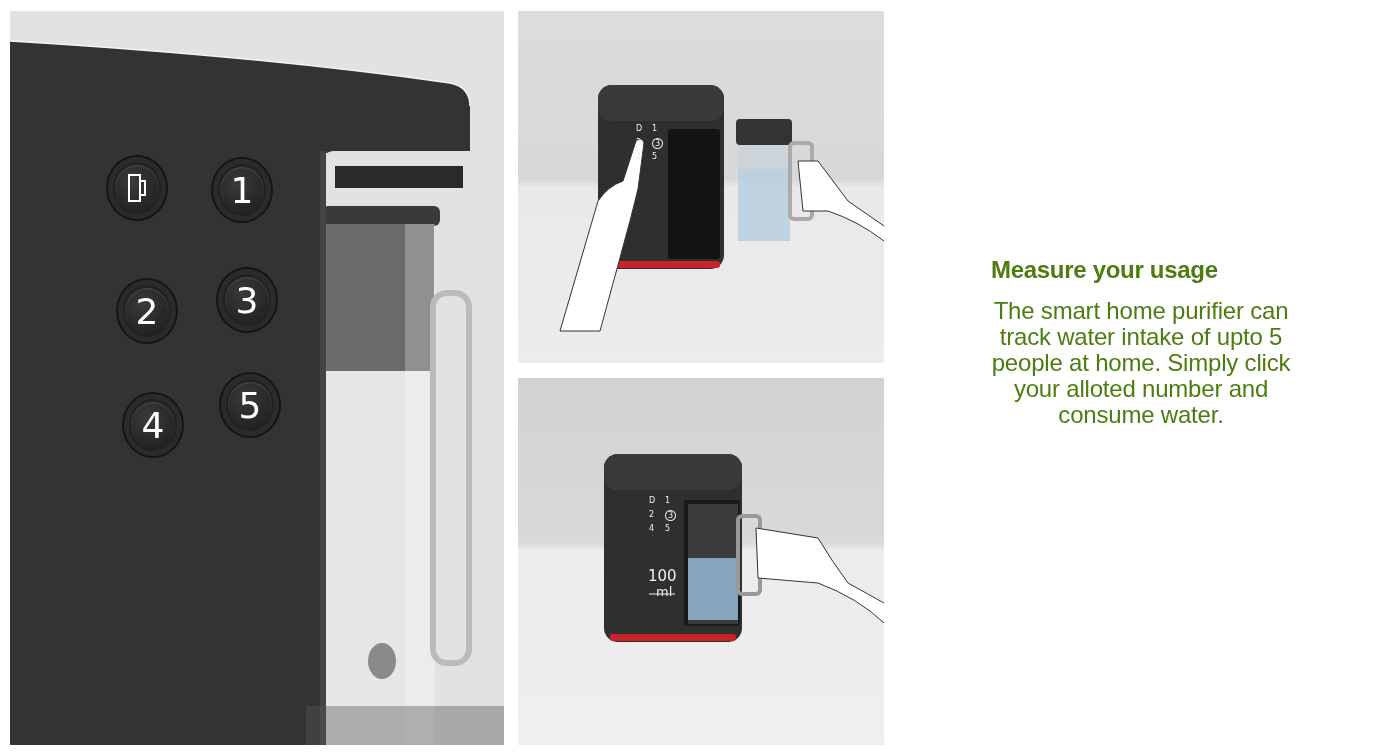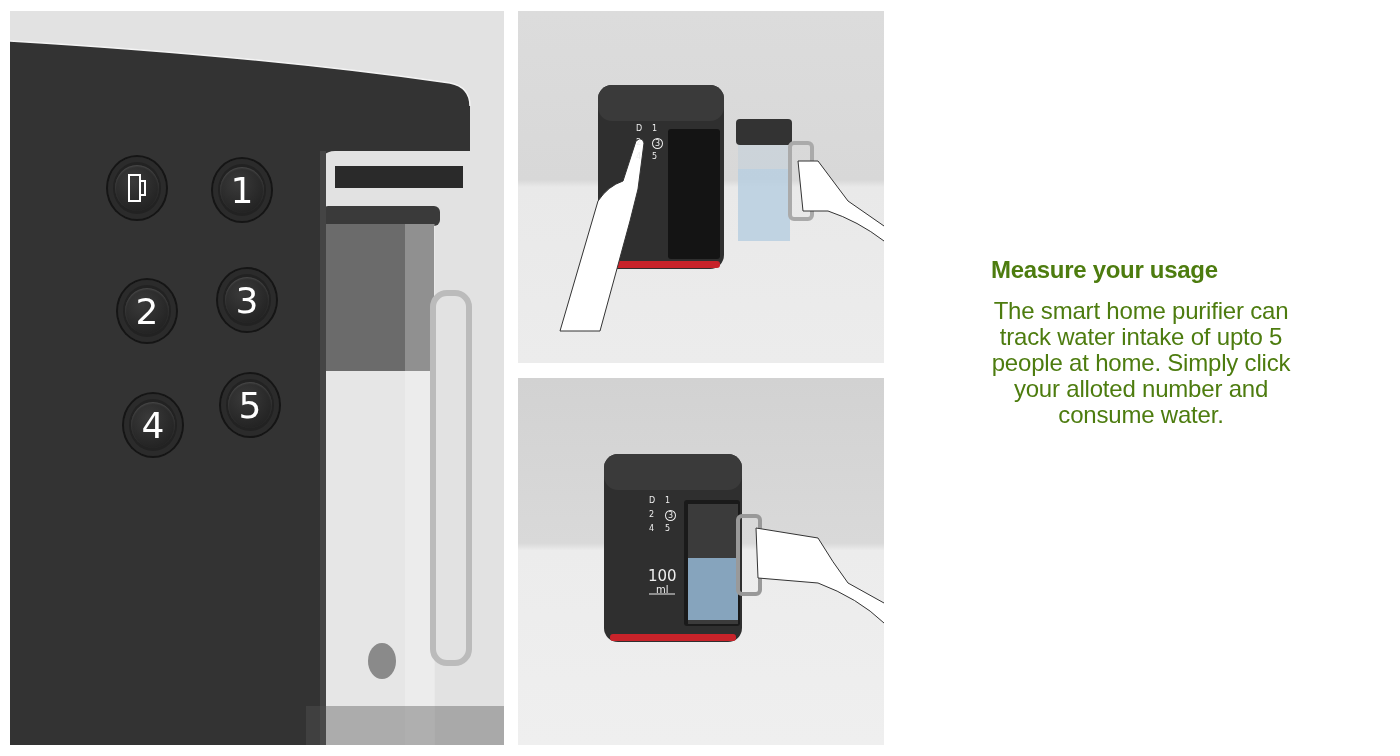--- a/index.html
+++ b/index.html
@@ -101,19 +101,19 @@
     <path d="M366 225 L330 205 Q315 185 300 160 L238 150 L240 200 L300 205 Q340 220 366 245" fill="#fff" stroke="#333" stroke-width="1"></path>
     <line x1="131" y1="216" x2="157" y2="216" stroke="#eee" stroke-width="1"></line>
   </svg>
   <span class="mini-label" style="left:131px;top:118px">D</span>
   <span class="mini-label" style="left:147px;top:118px">1</span>
   <span class="mini-label" style="left:131px;top:132px">2</span>
   <span class="mini-label" style="left:147px;top:132px;border:1px solid #eee;border-radius:50%;padding:0 2px">3</span>
   <span class="mini-label" style="left:131px;top:146px">4</span>
   <span class="mini-label" style="left:147px;top:146px">5</span>
   <span class="mini-label" style="left:130px;top:189px;font-size:15px">100</span>
-  <span class="mini-label" style="left:138px;top:206px;font-size:10px">ml</span>
+  <span class="mini-label" style="left:138px;top:206px;font-size:13px">ml</span>
 </div>
 
 <div class="text-block">
   <h2 class="title">Measure your usage</h2>
   <p class="para">The smart home purifier can track water intake of upto 5 people at home. Simply click your alloted number and consume water.</p>
 </div>
 
 </body></html>

